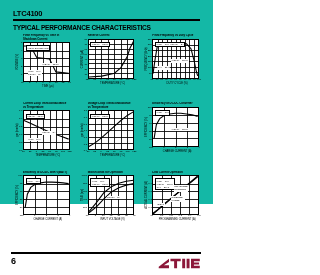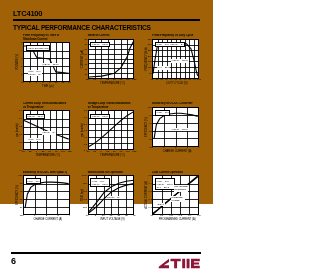--- a/index.html
+++ b/index.html
@@ -1,18 +1,18 @@
 <!DOCTYPE html>
 <html><head>
 <meta charset="utf-8">
 <style>
   html,body{margin:0;padding:0;background:#ffffff;}
   body{width:213px;height:275px;overflow:hidden;
        font-family:"Liberation Sans","DejaVu Sans",sans-serif;color:#000;}
-  .page{position:relative;width:213px;height:204px;background:#a16207;}
+  .page{position:relative;width:213px;height:204px;background:#14b8a6;}
 
   
   .part-title{position:absolute;left:13px;top:9px;font-size:7.5px;font-weight:bold;
               letter-spacing:-0.2px;color:#000;}
   .rule-top{position:absolute;left:13px;top:19px;width:187px;height:1.6px;background:#000;}
   .section-head{position:absolute;left:13px;top:24px;font-size:6.6px;font-weight:bold;
                 letter-spacing:-0.25px;color:#000;white-space:nowrap;}
 
   
   .grid{position:absolute;left:11px;top:34px;width:191px;height:203px;

